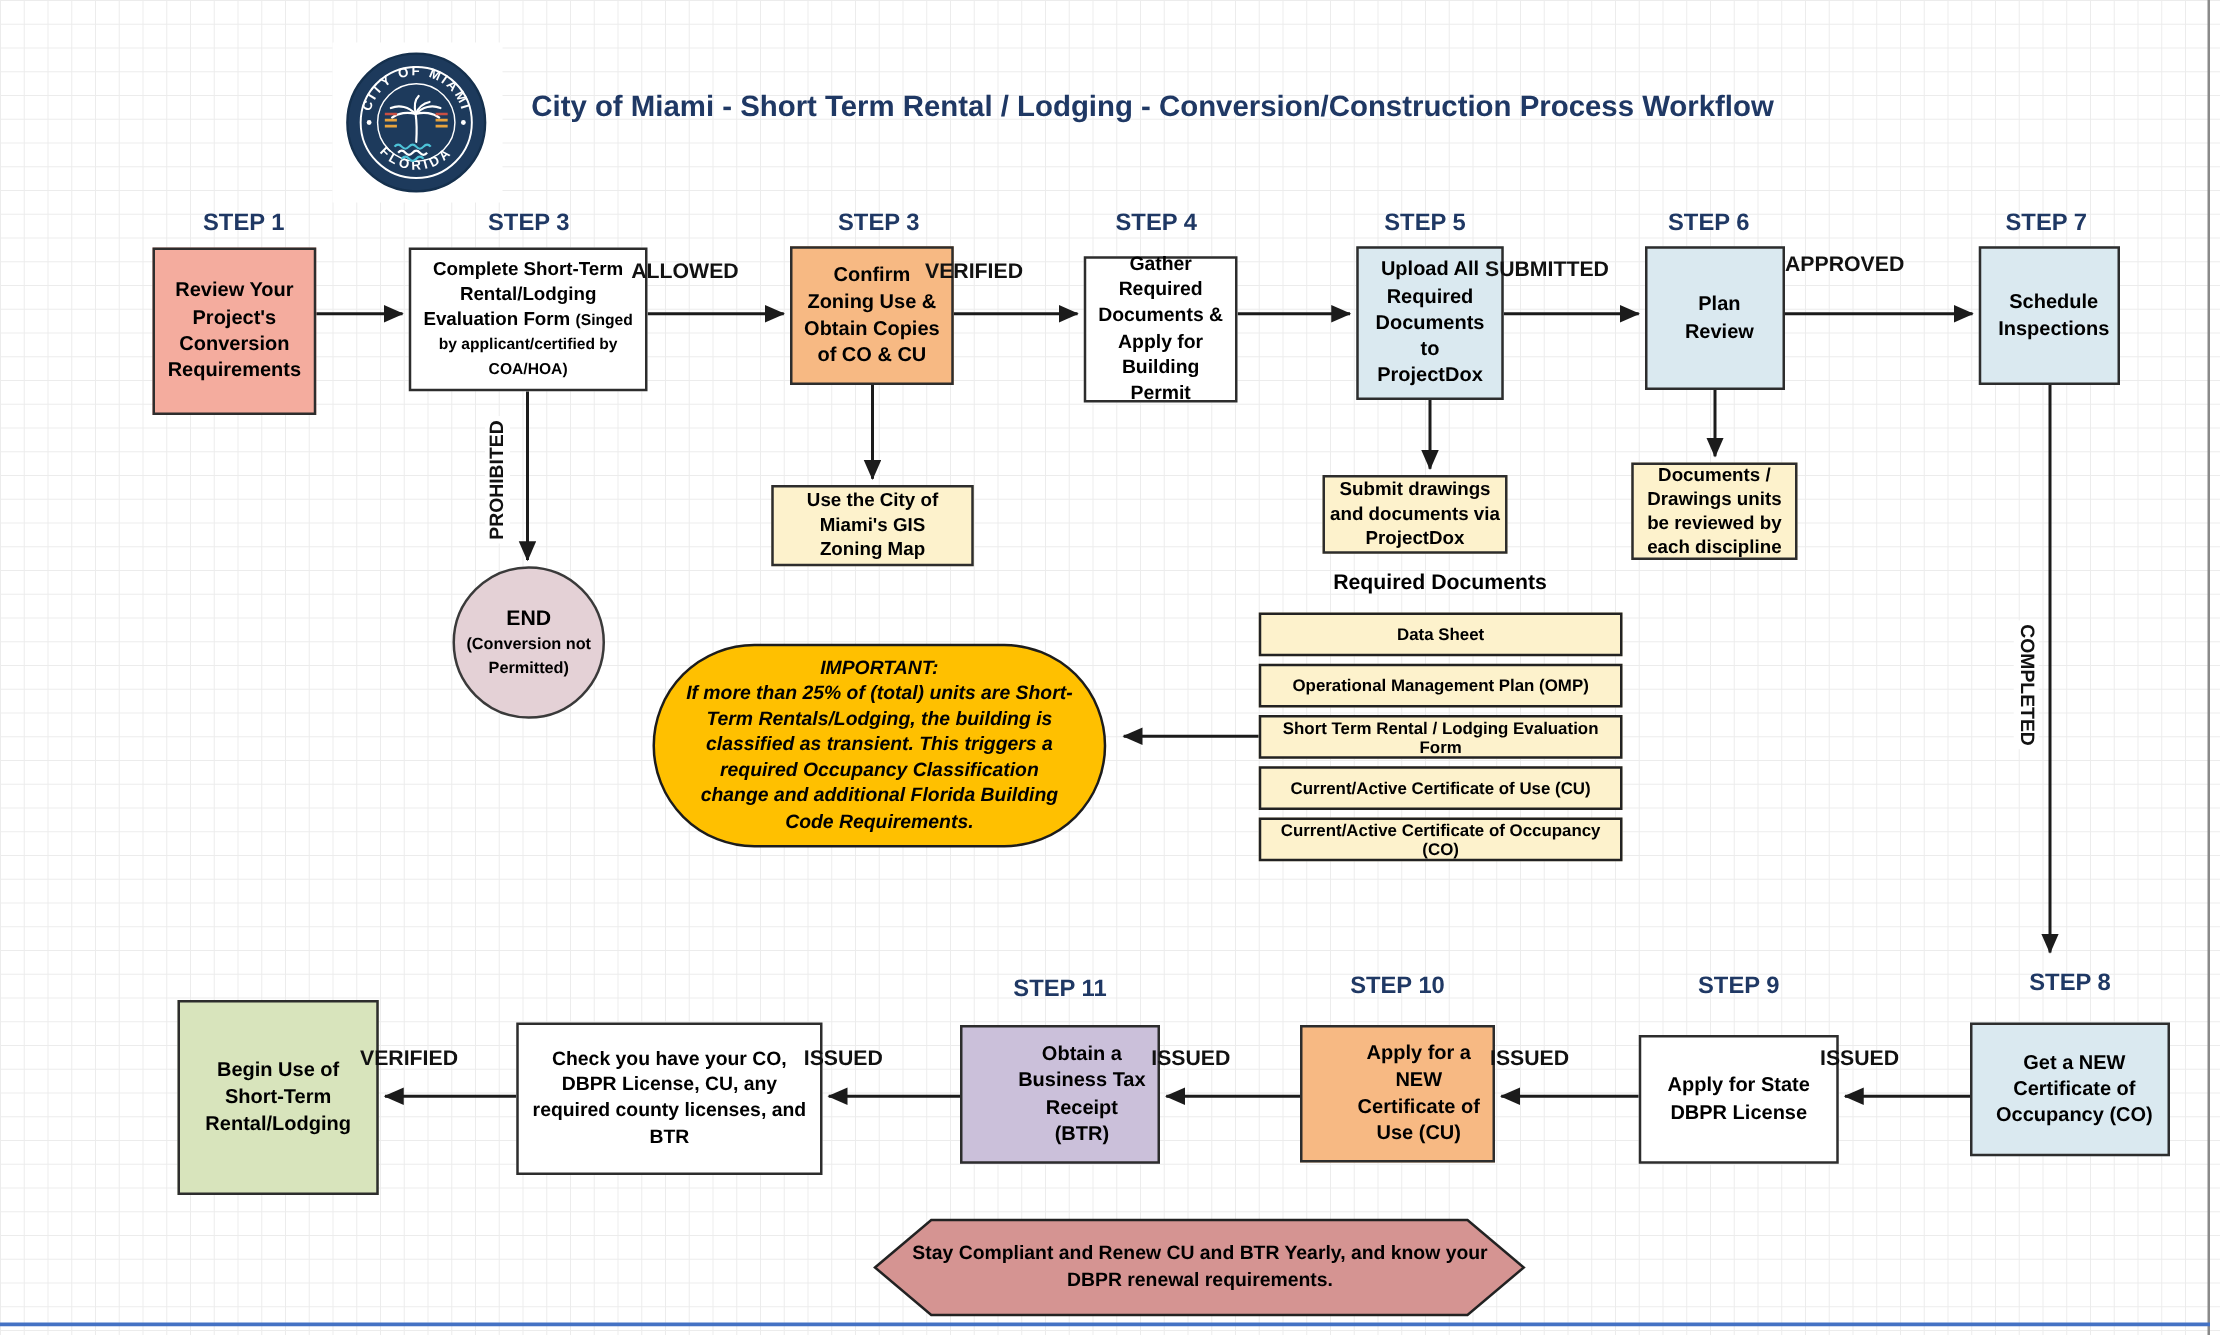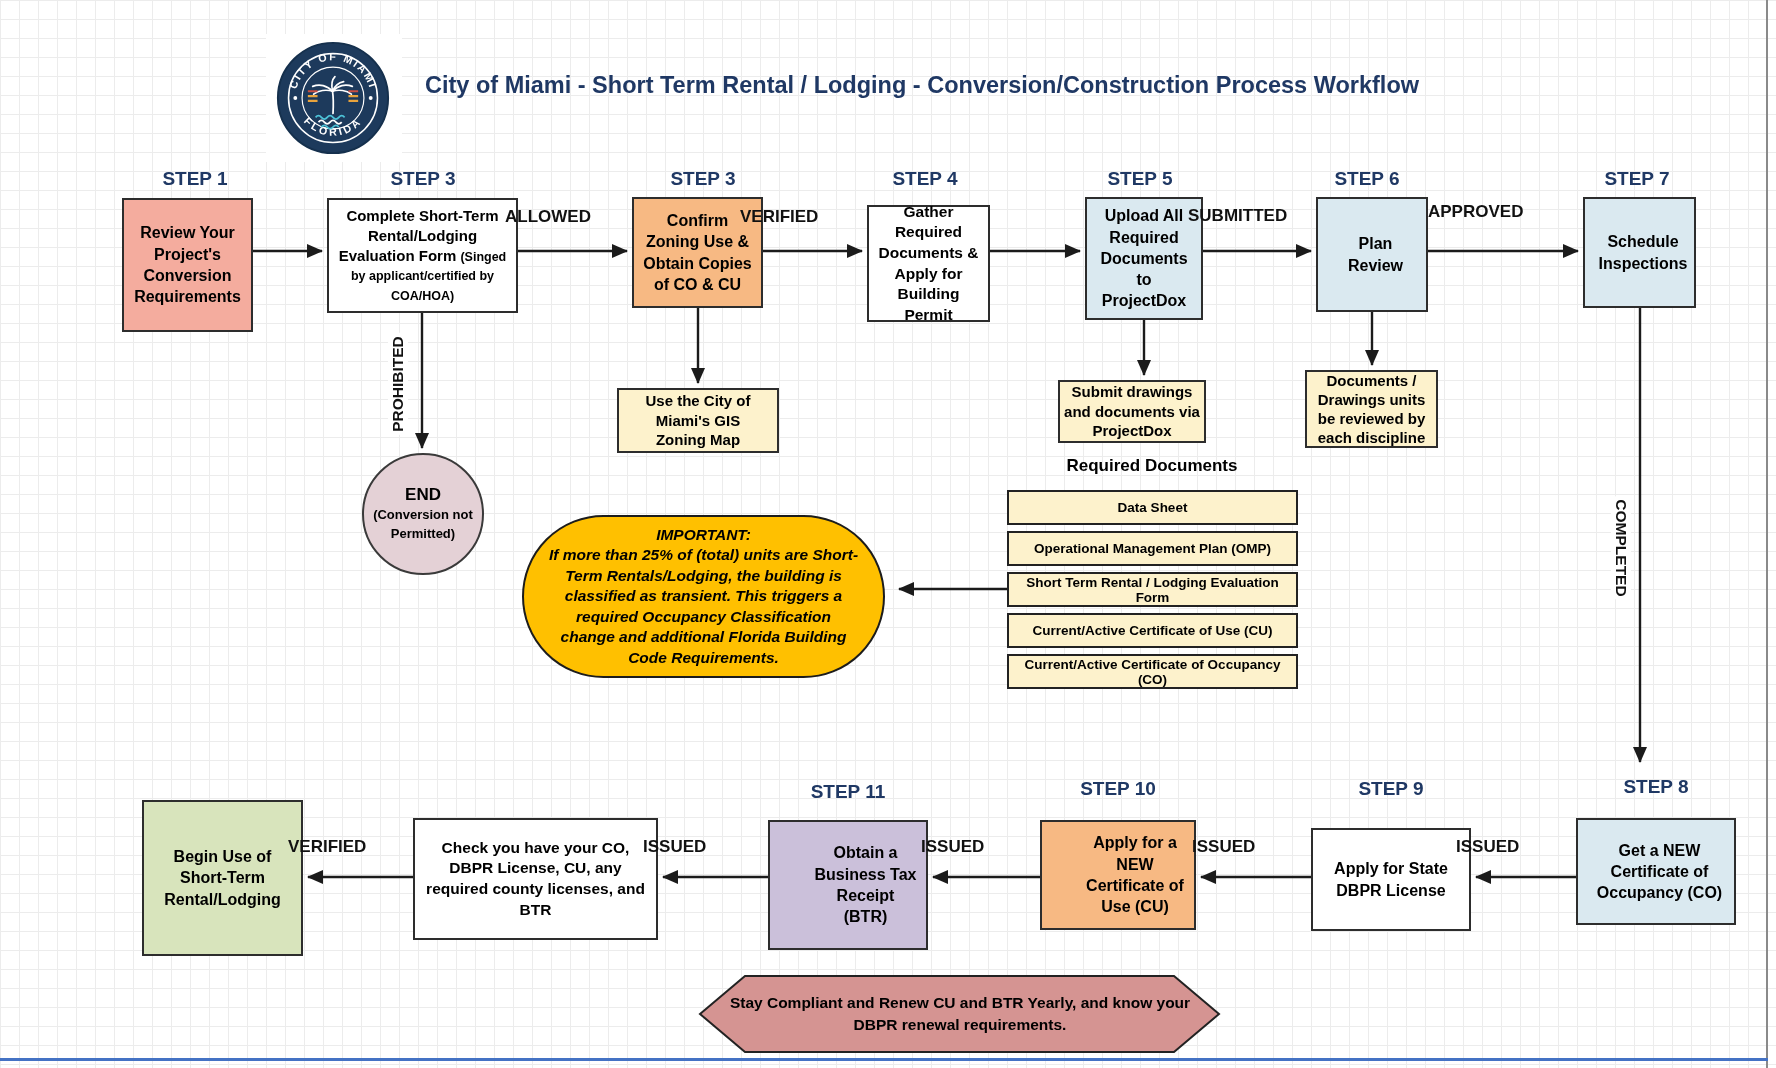--- a/index.html
+++ b/index.html
@@ -186,21 +186,21 @@
 
   <div class="box blue" style="left:1576px;top:818px;width:160px;height:107px;">
       <span>Get a NEW Certificate of Occupancy (CO)</span>
     </div>
   <div class="box" style="left:1311px;top:828px;width:160px;height:103px;">
       <span>Apply for State DBPR License</span>
     </div>
   <div class="box orange" style="left:1040px;top:820px;width:156px;height:110px;padding-left:43px;">
       <span>Apply for a NEW Certificate of Use (CU)</span>
     </div>
-  <div class="box lav" style="left:768px;top:820px;width:160px;height:130px;padding-left:44px;">
+  <div class="box lav" style="left:768px;top:820px;width:160px;height:111px;padding-left:44px;">
       <span>Obtain a Business Tax Receipt (BTR)</span>
     </div>
   <div class="box" style="left:413px;top:818px;width:245px;height:122px;font-size:15.5px;">
       <span>Check you have your CO, DBPR License, CU, any required county licenses, and BTR</span>
     </div>
   <div class="box green" style="left:142px;top:800px;width:161px;height:156px;">
       <span>Begin Use of Short-Term Rental/Lodging</span>
     </div>
 
   <div class="lbl-edge" style="left:1456px;top:837px;">ISSUED</div>

